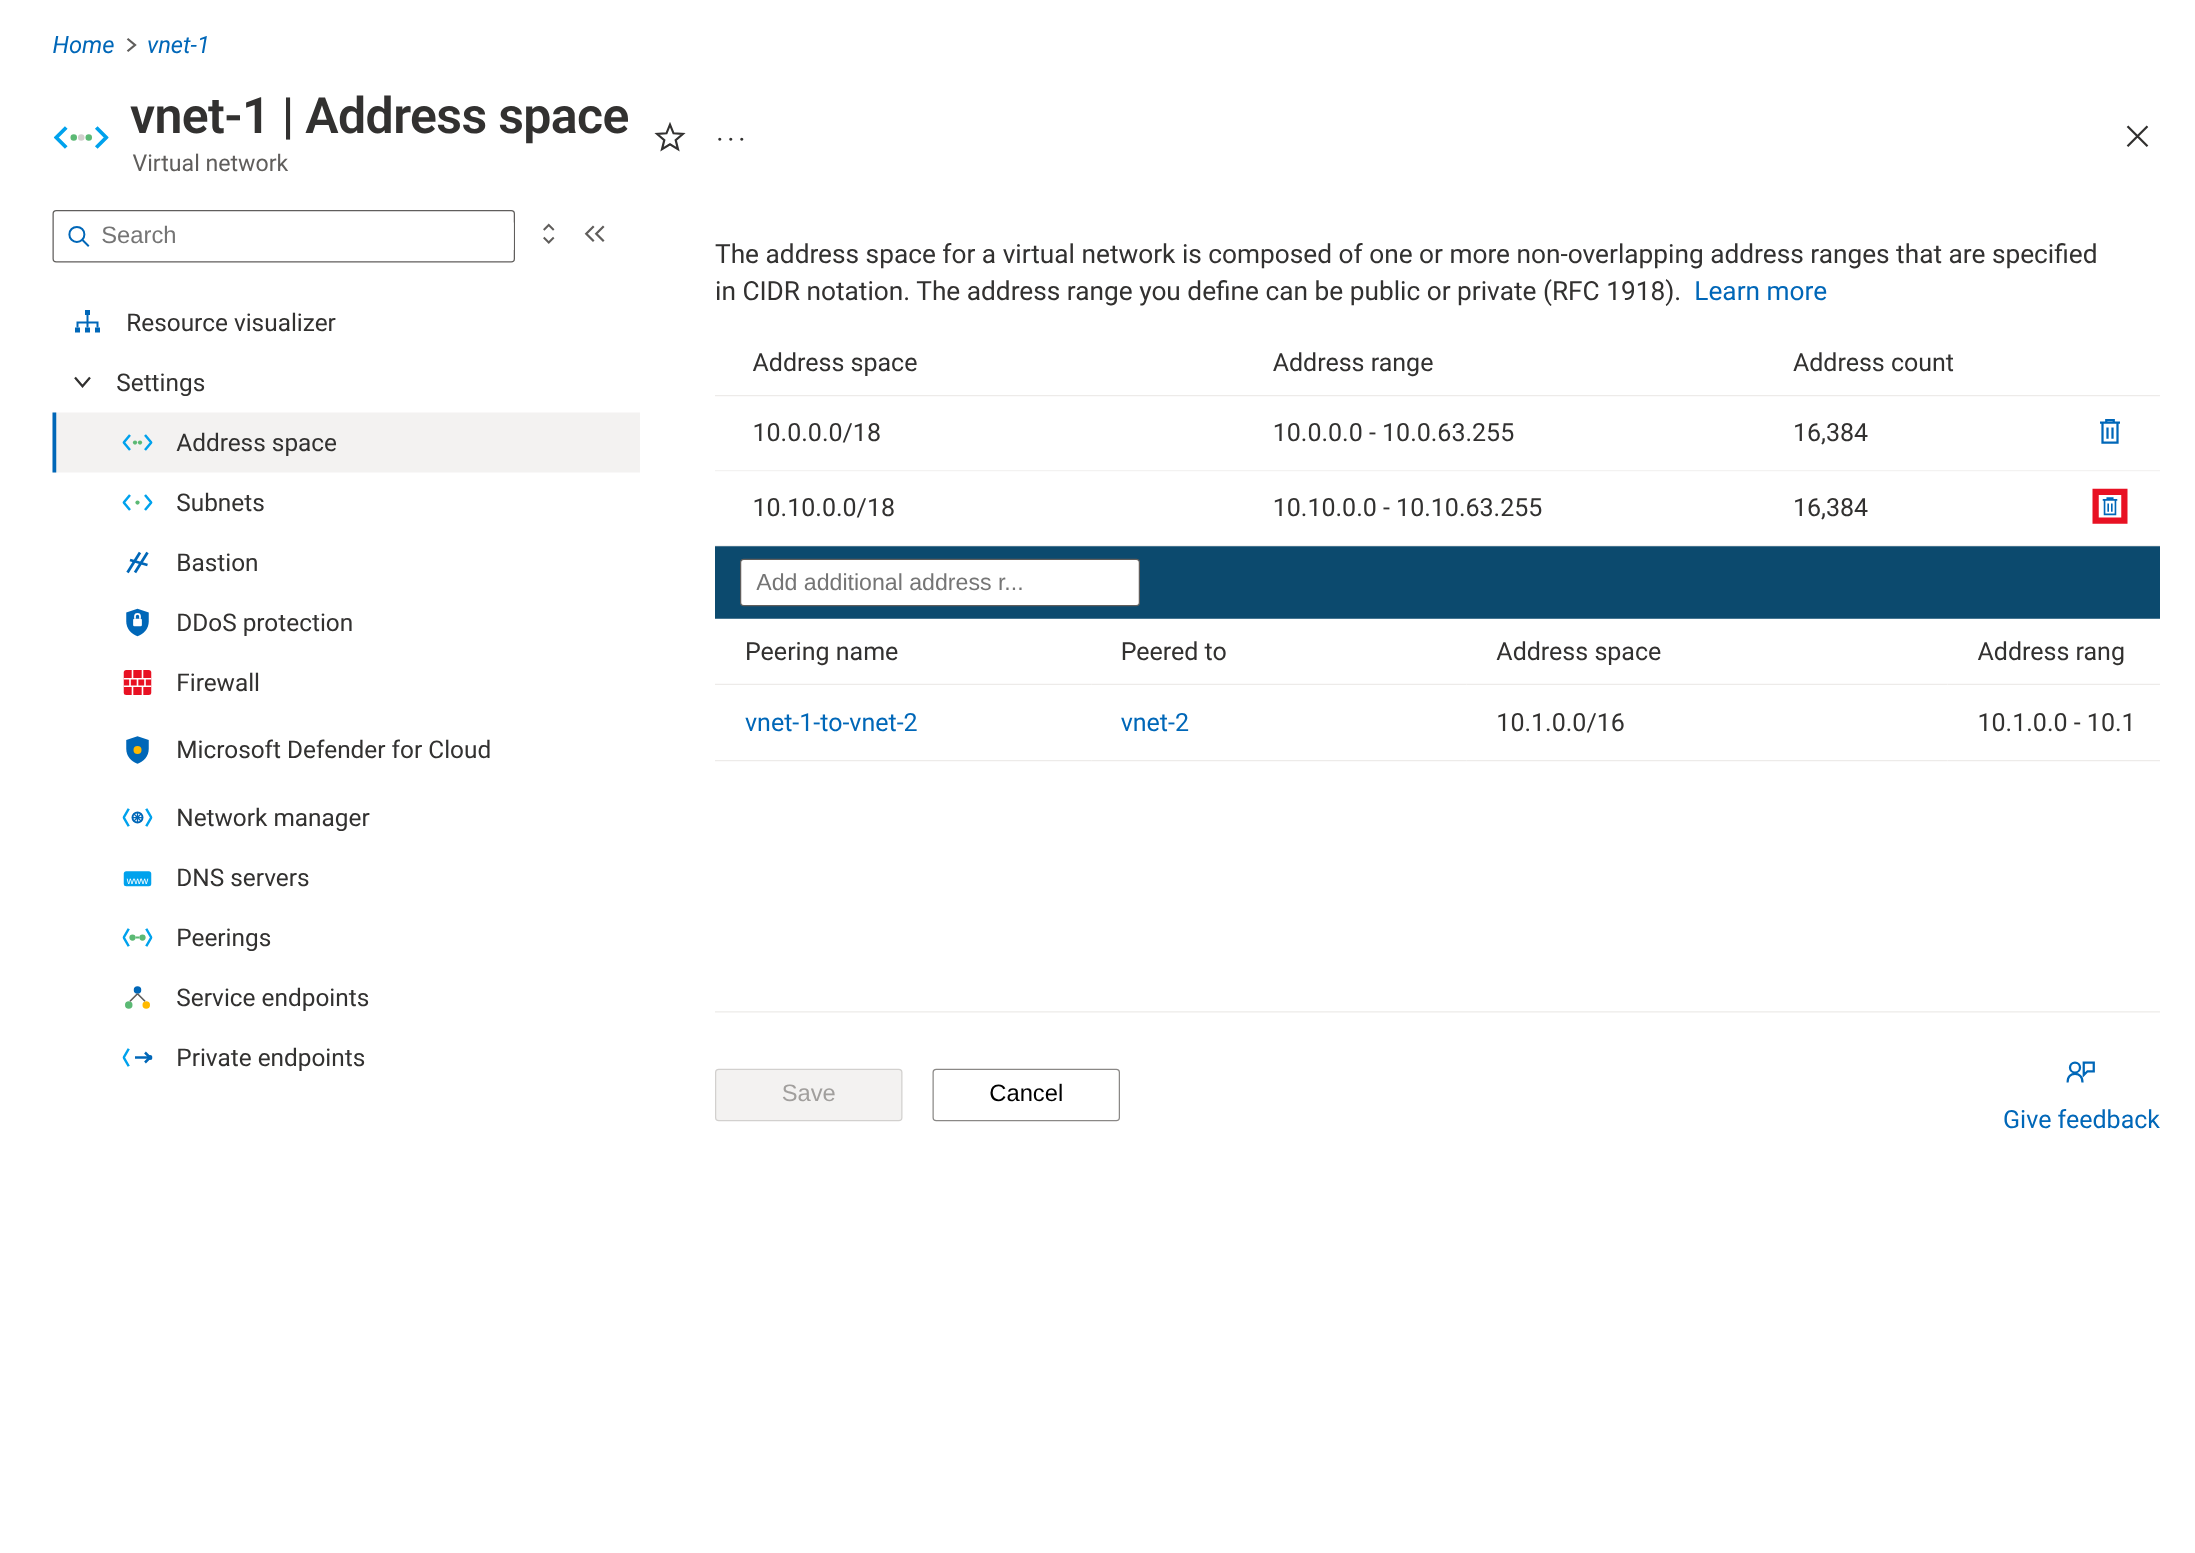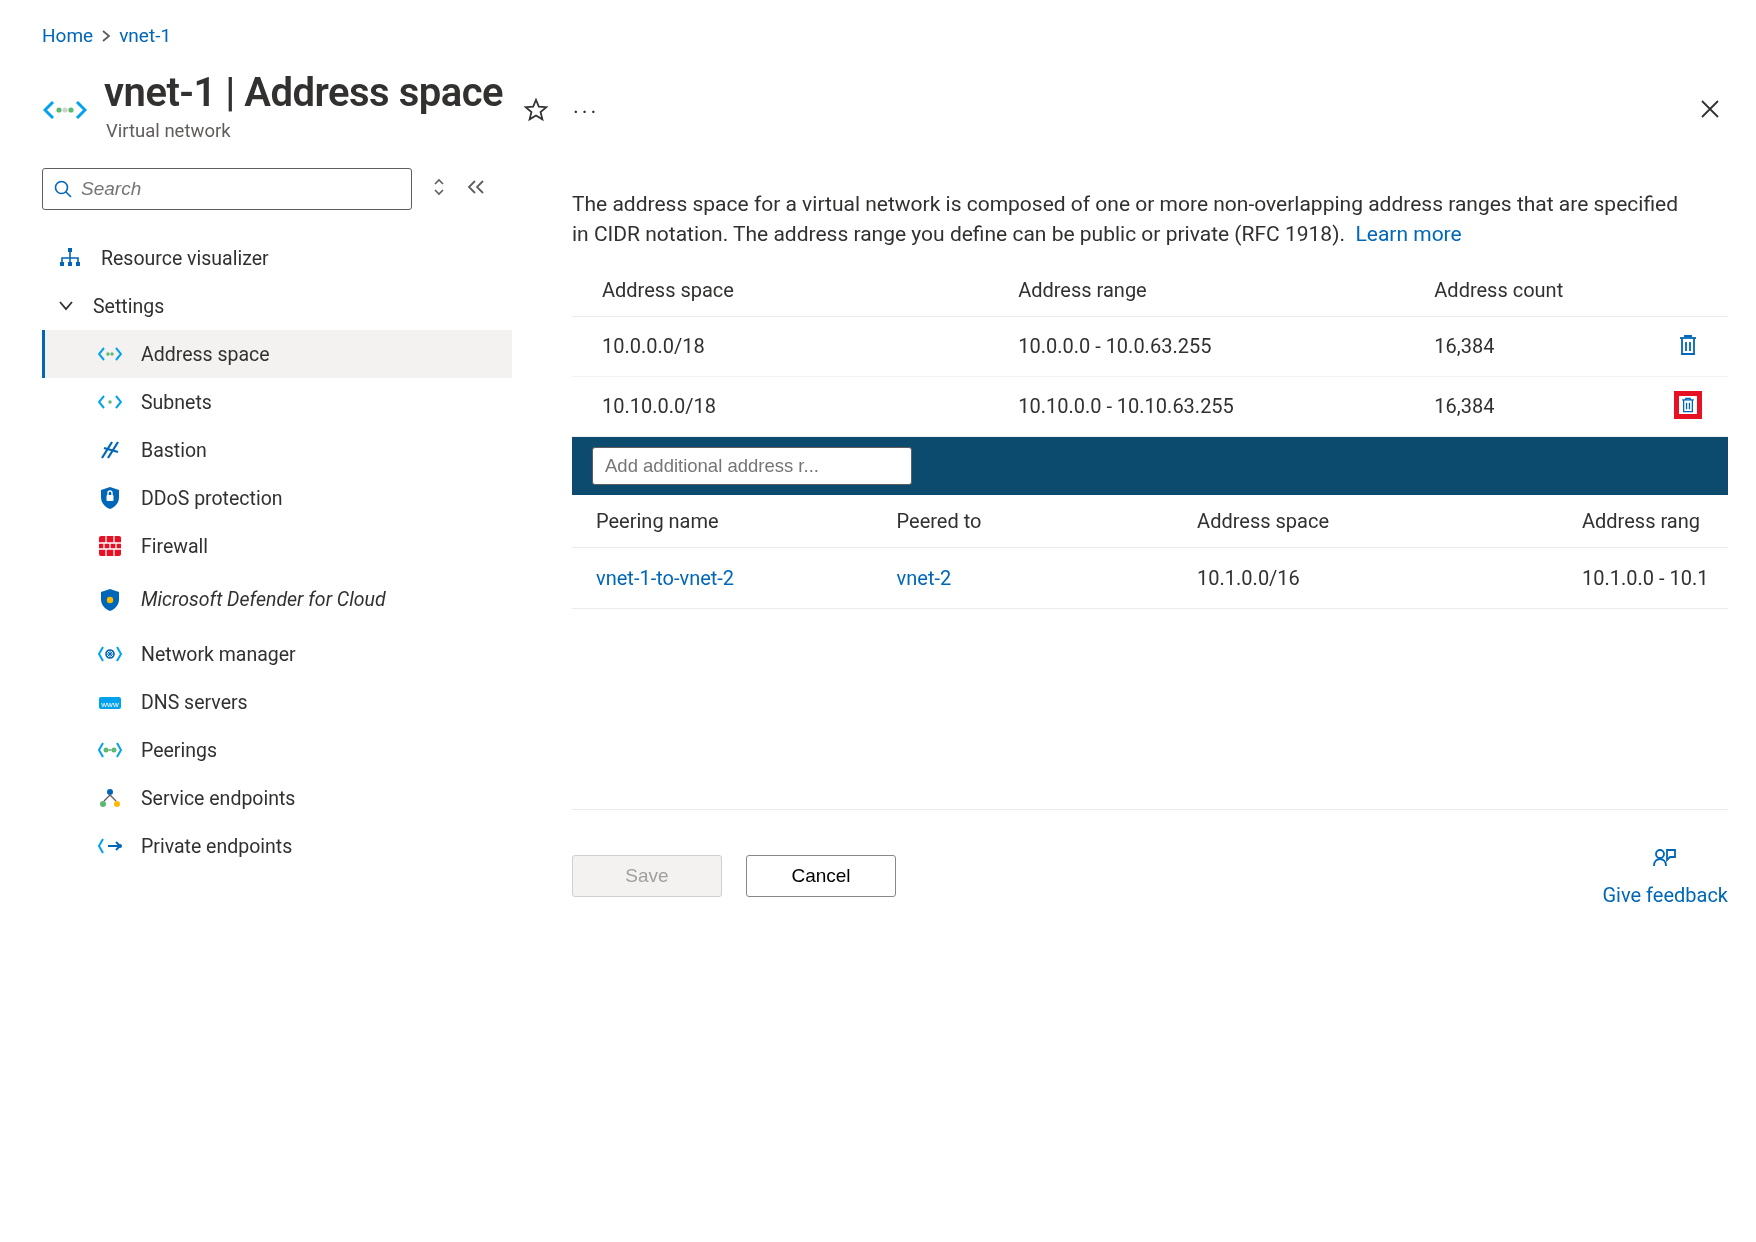--- a/index.html
+++ b/index.html
@@ -9,21 +9,21 @@
     font-size: 18.5px;
     color: #323130;
     background: #fff;
     width: 1756px;
     padding: 24px 28px 40px 42px;
   }
   a { color: #0067b8; text-decoration: none; }
   .link { color: #0067b8; }
 
   
-  .breadcrumb { display:flex; align-items:center; gap:8px; font-size:19px; margin-bottom:22px;}
+  .breadcrumb { display:flex; align-items:center; gap:8px; font-size:19px; margin-bottom:22px;font-style:italic;}
   .breadcrumb .sep { color:#605e5c; }
 
   
   .header-row { display:flex; align-items:center; }
   .res-icon {
     width:46px; height:46px; display:inline-flex; align-items:center; justify-content:center;
     margin-top:8px; margin-right:16px;
   }
   .title-block { flex:0 0 auto; }
   h1 { font-weight:600; font-size:40px; margin:0; letter-spacing:-.5px;}
@@ -33,35 +33,35 @@
 
   
   .layout { display:flex; margin-top:26px; align-items:flex-start;}
   .side { width:470px; flex:0 0 470px; }
   .content { flex:1; min-width:0; padding-left:60px;}
 
   
   .search-row { display:flex; align-items:center; gap:20px; margin-bottom:24px;}
   .search-box { position:relative; width:370px; height:42px; border:1px solid #605e5c; border-radius:3px; display:flex; align-items:center;}
   .search-box svg { margin-left:10px;}
-  .search-box input { border:none; outline:none; flex:1; font-size:19px; padding:0 8px; color:#605e5c;font-style:italic;}
+  .search-box input { border:none; outline:none; flex:1; font-size:19px; padding:0 8px; color:#605e5c;}
   .sort-chevrons { color:#605e5c; }
   .collapse-dbl { color:#605e5c; }
 
   
   .sb-item {
     display:flex; align-items:center; height:48px; padding:0 12px; gap:18px;
     border-left:3px solid transparent; cursor:pointer; border-radius:0;
   }
   .sb-item.indent { padding-left:52px; }
   .sb-item.selected { background:#f3f2f1; border-left:3px solid #0067b8; }
   .sb-item .lbl { font-size:19.5px;}
   .sb-icon { width:26px; height:26px; display:flex; align-items:center; justify-content:center; flex:0 0 26px;}
   .sb-chevron { width:18px;height:18px; display:flex;align-items:center;justify-content:center;}
-  .sb-multi .lbl { line-height:1.2;font-style:italic;}
+  .sb-multi .lbl { line-height:1.2;}
   .sb-item.sb-multi { height:60px;}
 
   
   .desc { font-size:21px; line-height:1.45; max-width:1120px; margin-bottom:14px;}
 
   
   table.addr { width:100%; border-collapse:collapse; }
   table.addr th { text-align:left; font-weight:400; font-size:20px; padding:14px 0 14px 30px; border-bottom:1px solid #edebe9;}
   table.addr td { font-size:20px; padding:14px 0 14px 30px; border-bottom:1px solid #f3f2f1; vertical-align:middle;}
   table.addr td.action { width:80px; text-align:center; padding-left:0;}

